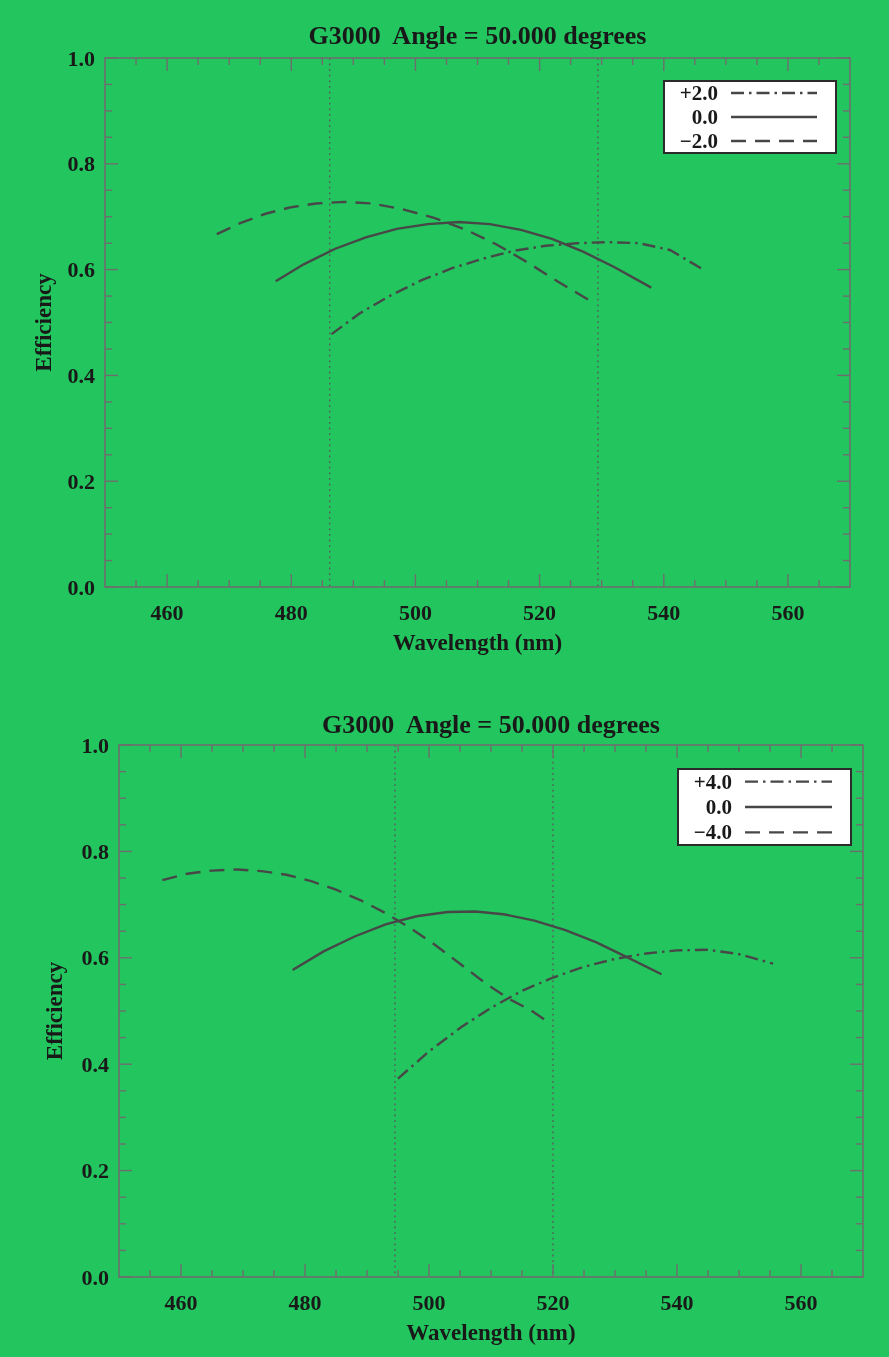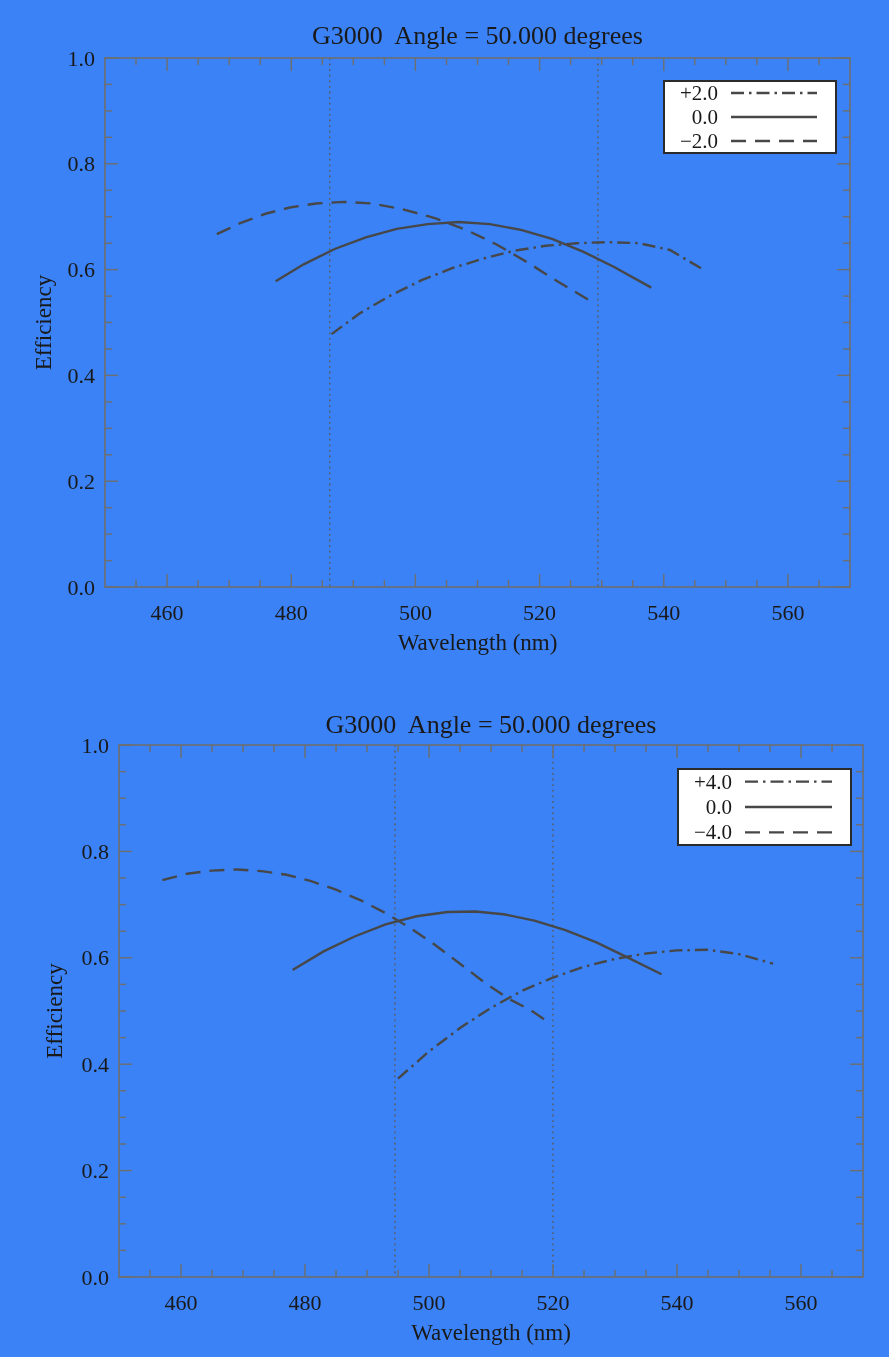--- a/index.html
+++ b/index.html
@@ -1,17 +1,17 @@
 <!DOCTYPE html>
 <html><head>
 <meta charset="utf-8">
 <style>
   html,body{margin:0;padding:0;background:#ffffff;}
   body{width:889px;height:1357px;font-family:"Liberation Serif","DejaVu Serif",serif;}
-  .page{position:relative;width:889px;height:1357px;background:#3b82f6;overflow:hidden;}
+  .page{position:relative;width:889px;height:1357px;background:#22c55e;overflow:hidden;font-weight:bold;}
   figure.chart{margin:0;padding:0;position:absolute;left:0;width:889px;}
   #chart-top{top:0;height:697px;}
   #chart-bottom{top:697px;height:660px;}
   svg{display:block;}
   svg text{white-space:pre;}
 </style>
 </head>
 <body>
 
 <div class="page">

